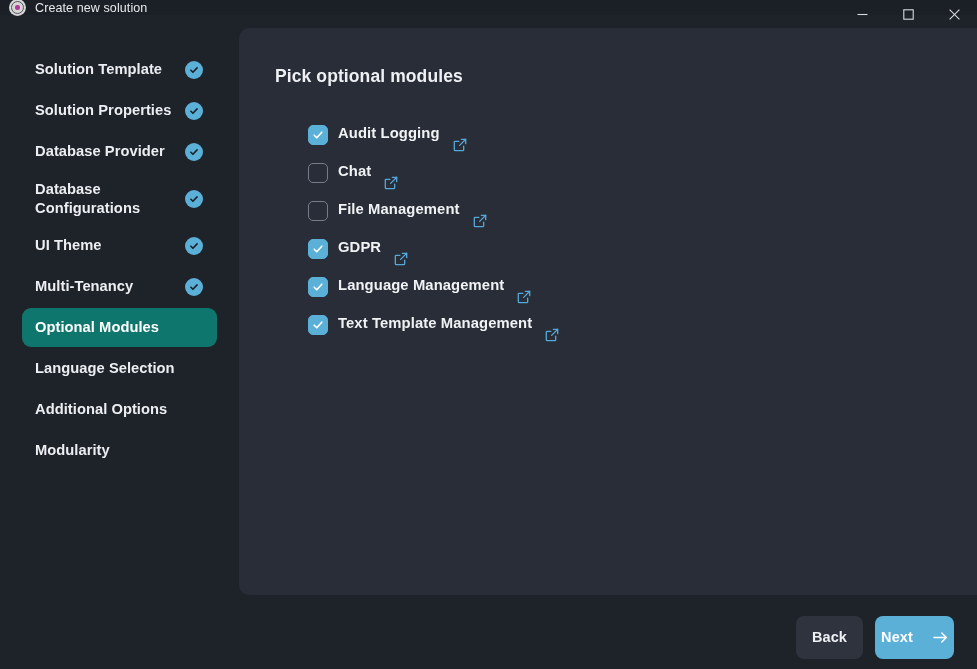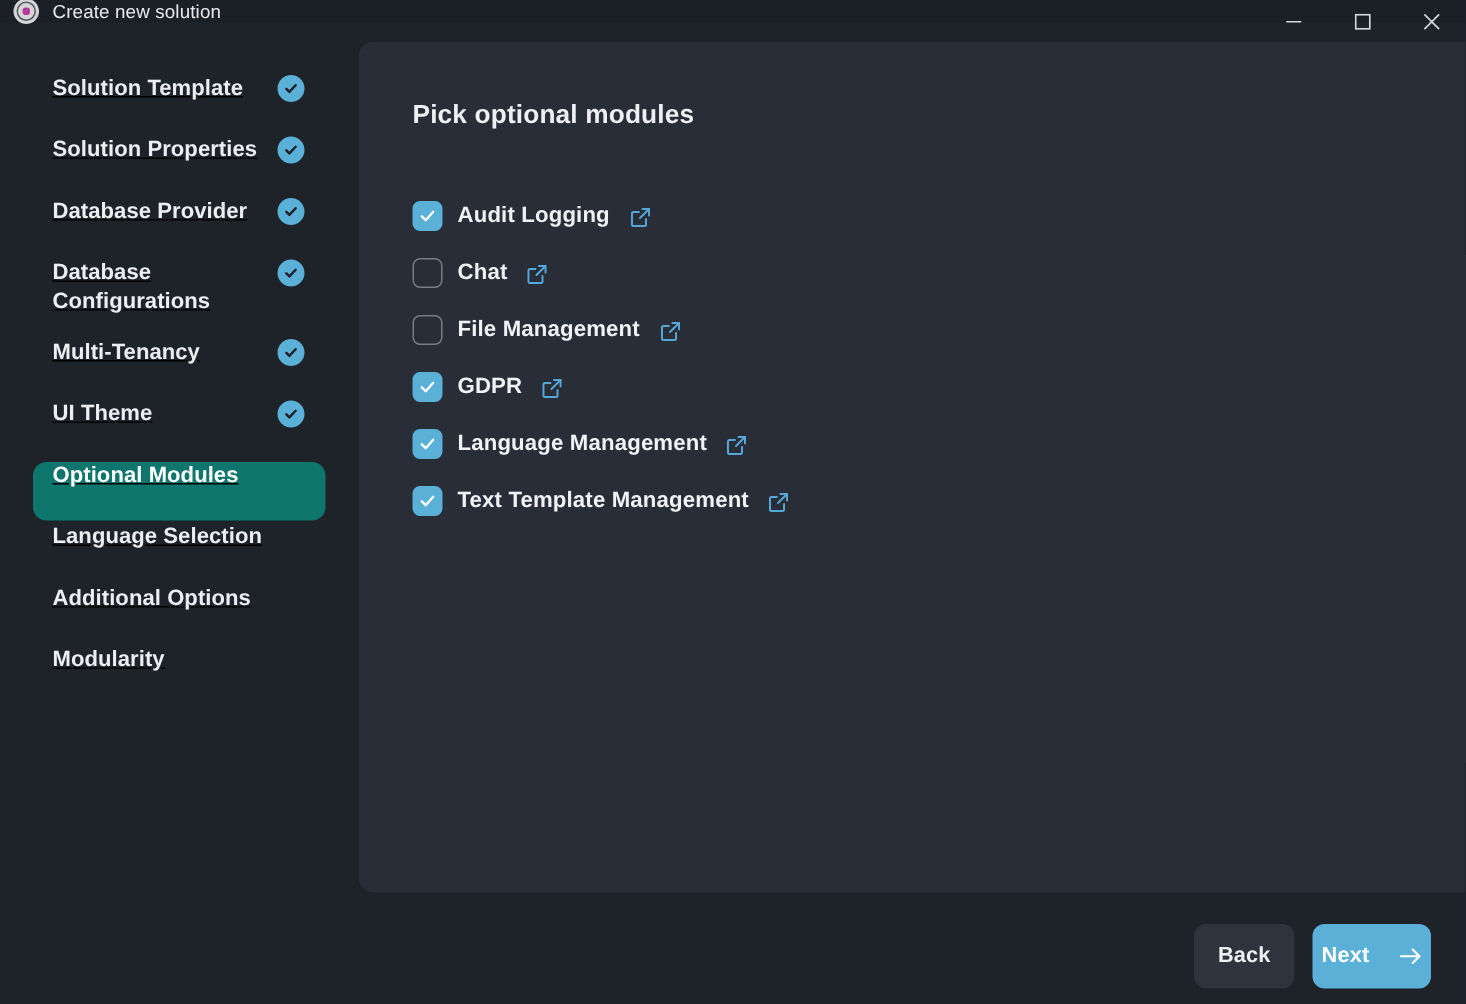--- a/index.html
+++ b/index.html
@@ -68,23 +68,22 @@
     left: 0; top: 28px;
     width: 239px; height: 641px;
     background: #1e2229;
     padding-top: 22px;
   }
   .nav-item {
     position: relative;
     height: 39px;
     margin: 0 22px 2px 22px;
     border-radius: 9px;
-    display: flex; 
+    display: flex; align-items: center;
     padding: 0 14px 0 13px;
-    text-decoration: underline;
   }
   .nav-item.tall { height: 51px; }
   .nav-label {
     color: #eceef1;
     font-size: 14.7px;
     font-weight: 600;
     line-height: 1.28;
     letter-spacing: .05px;
     flex: 1;
   }
@@ -111,23 +110,24 @@
   }
   .panel-title {
     color: #eef0f3;
     font-size: 17.5px;
     font-weight: 700;
     letter-spacing: .1px;
     margin-bottom: 38px;
   }
   .module-list { display: flex; flex-direction: column; }
   .module-row {
-    display: flex; align-items: center;
+    display: flex; 
     height: 38px;
     gap: 10px;
+    margin-left: 33px;
   }
   .cb {
     width: 20px; height: 20px;
     border-radius: 5px;
     flex: none;
     display: flex; align-items: center; justify-content: center;
   }
   .cb.on { background: #5bb0d8; border: 1px solid #5bb0d8; }
   .cb.off { background: transparent; border: 1.6px solid #767d8a; }
   .cb svg { display: block; }
@@ -232,29 +232,29 @@
     </div>
     <div class="nav-item tall">
       <span class="nav-label">Database Configurations</span>
       <span class="nav-check">
         <svg width="10" height="10" viewBox="0 0 12 12">
             <path d="M2.3 6.3l2.4 2.4 5-5.3" fill="none" stroke="#1e2229" stroke-width="2" stroke-linecap="round" stroke-linejoin="round"></path>
           </svg>
       </span>
     </div>
     <div class="nav-item">
+      <span class="nav-label">UI Theme</span>
+      <span class="nav-check">
+        <svg width="10" height="10" viewBox="0 0 12 12">
+            <path d="M2.3 6.3l2.4 2.4 5-5.3" fill="none" stroke="#1e2229" stroke-width="2" stroke-linecap="round" stroke-linejoin="round"></path>
+          </svg>
+      </span>
+    </div>
+    <div class="nav-item">
       <span class="nav-label">Multi-Tenancy</span>
-      <span class="nav-check">
-        <svg width="10" height="10" viewBox="0 0 12 12">
-            <path d="M2.3 6.3l2.4 2.4 5-5.3" fill="none" stroke="#1e2229" stroke-width="2" stroke-linecap="round" stroke-linejoin="round"></path>
-          </svg>
-      </span>
-    </div>
-    <div class="nav-item">
-      <span class="nav-label">UI Theme</span>
       <span class="nav-check">
         <svg width="10" height="10" viewBox="0 0 12 12">
             <path d="M2.3 6.3l2.4 2.4 5-5.3" fill="none" stroke="#1e2229" stroke-width="2" stroke-linecap="round" stroke-linejoin="round"></path>
           </svg>
       </span>
     </div>
     <div class="nav-item active">
       <span class="nav-label">Optional Modules</span>
     </div>
     <div class="nav-item">

